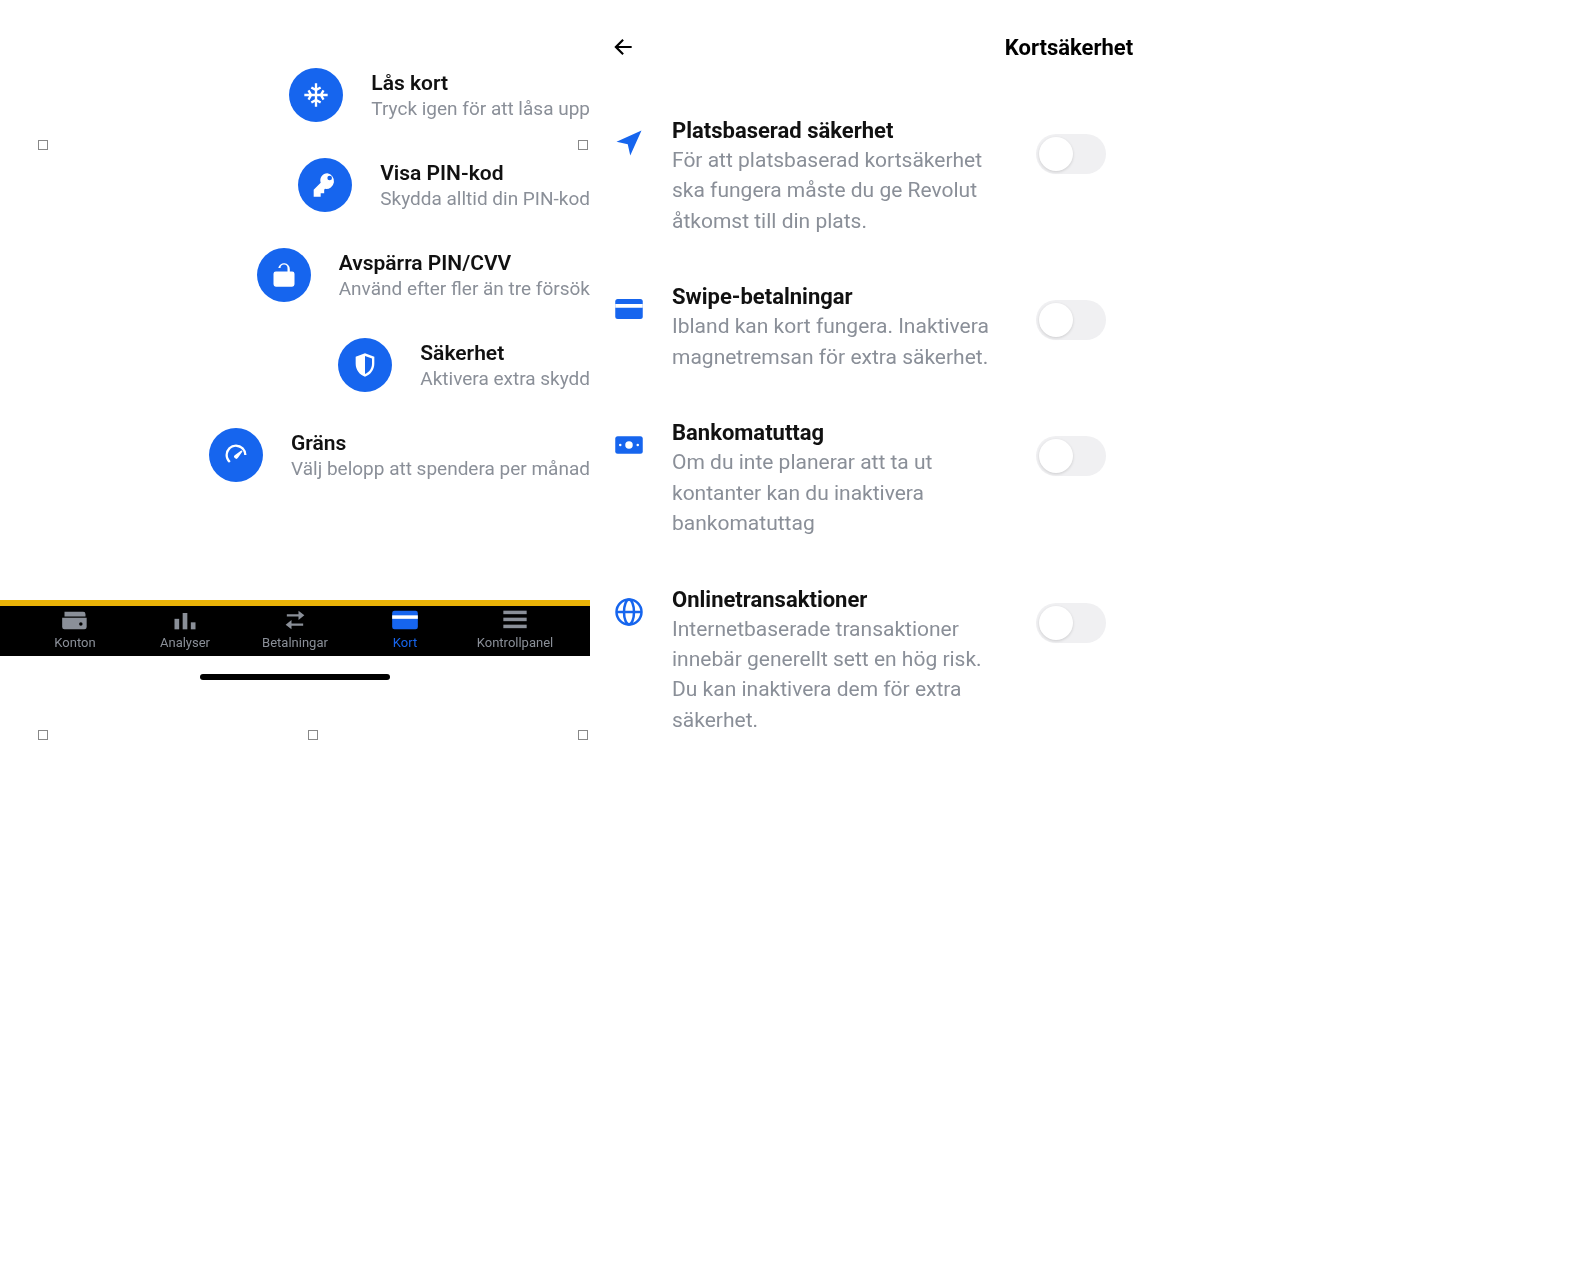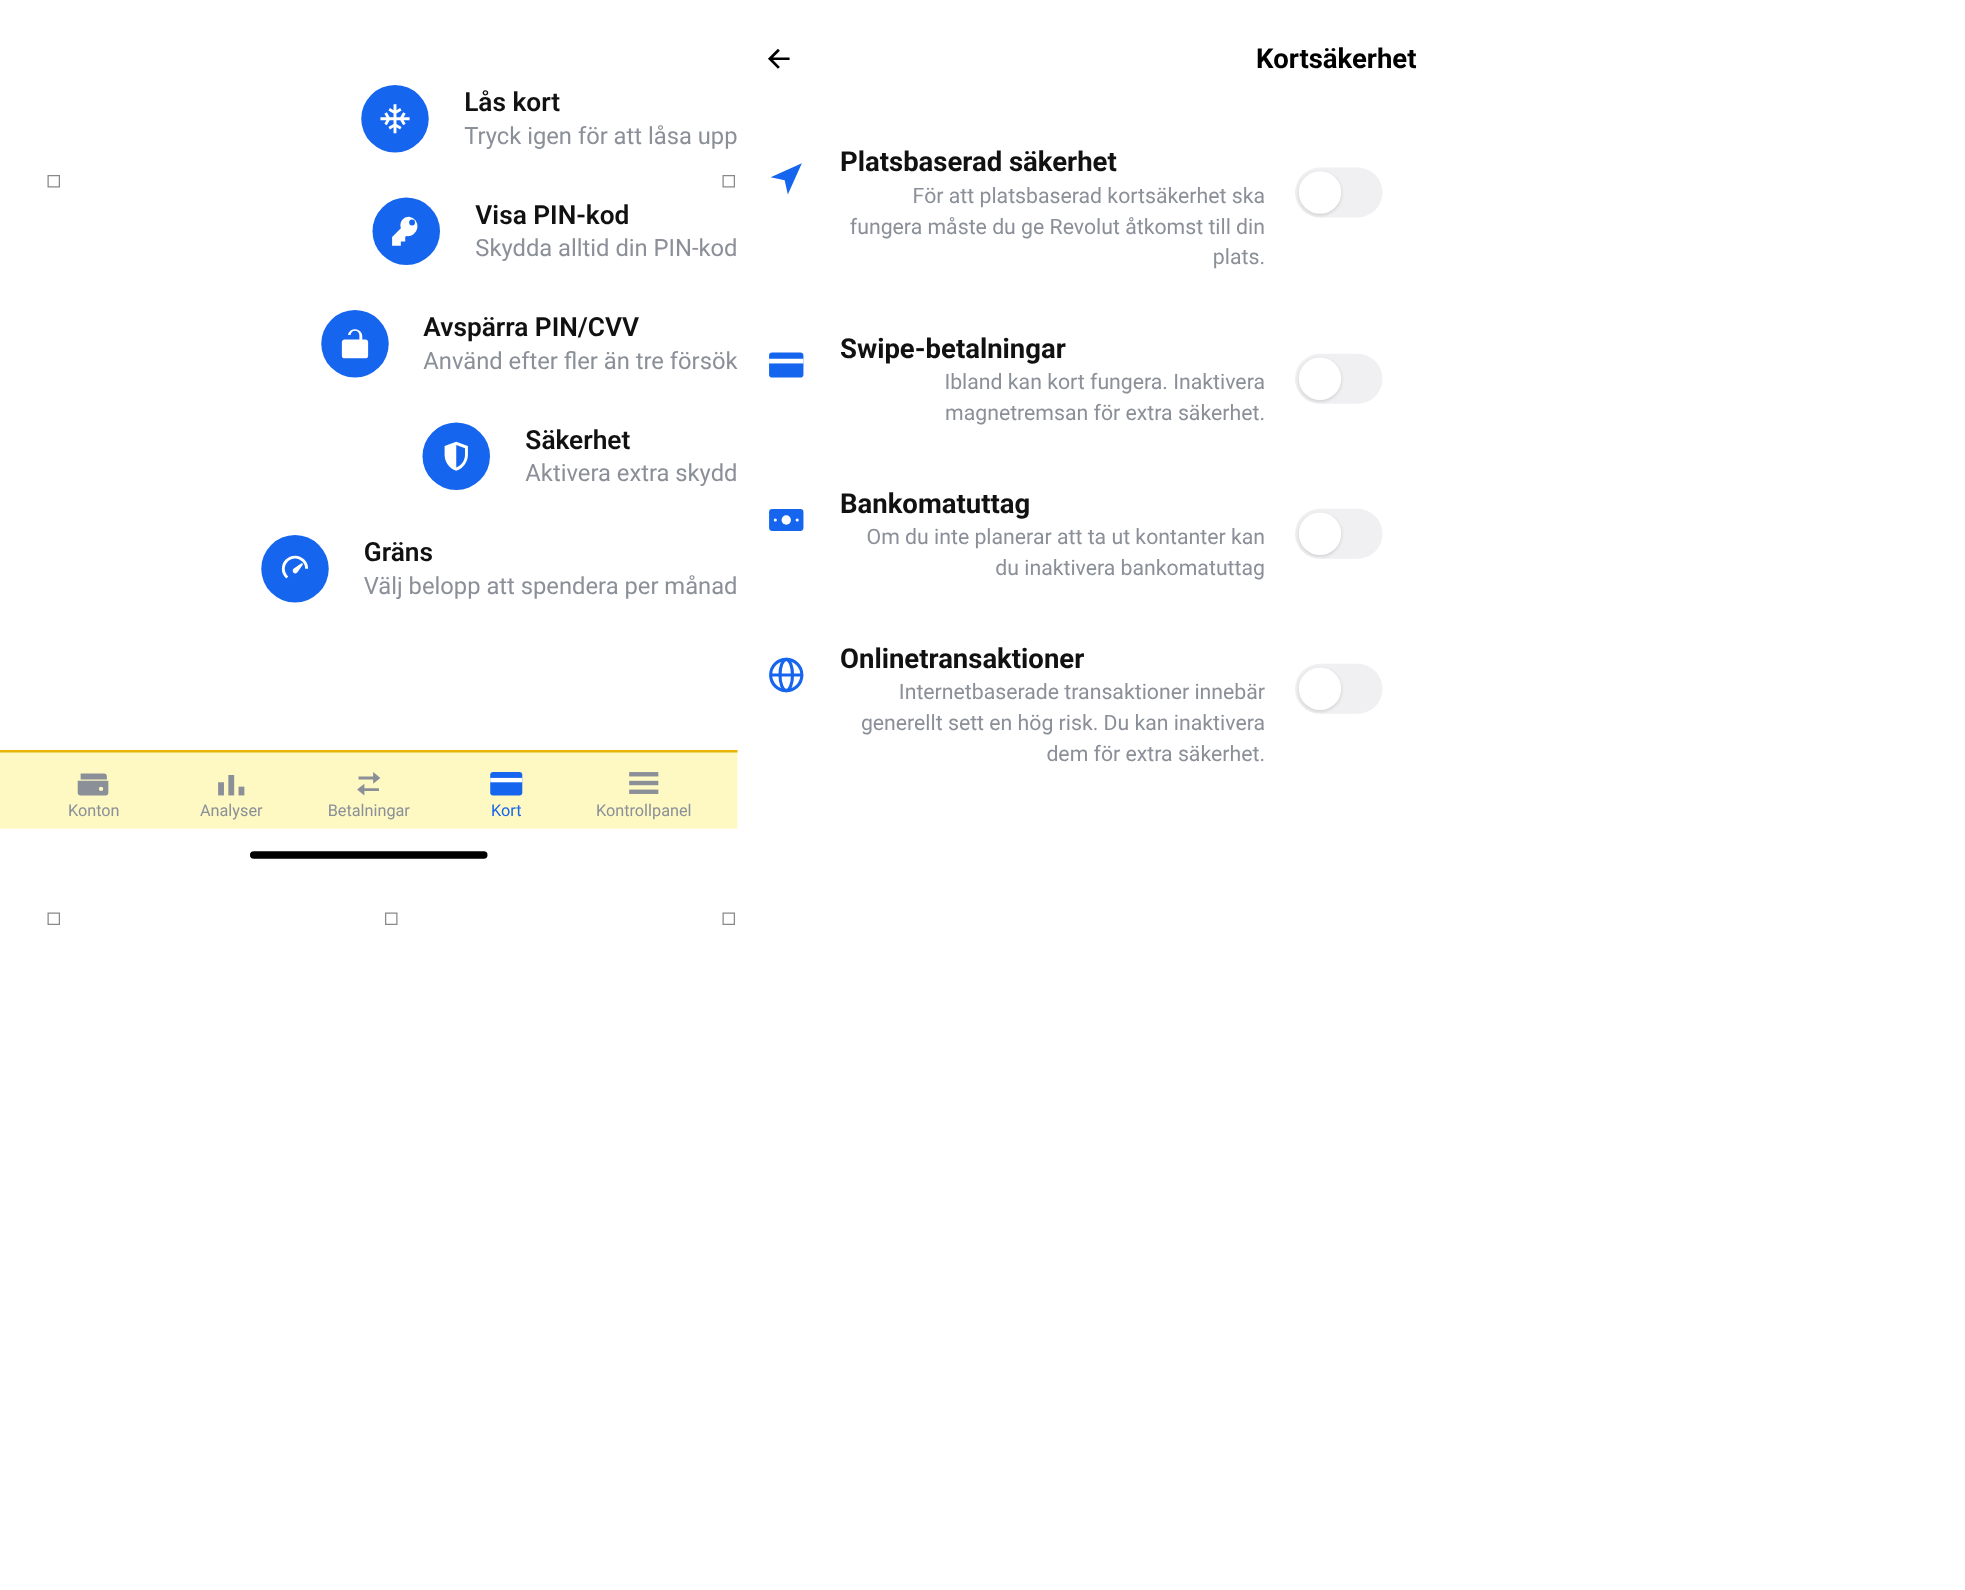--- a/index.html
+++ b/index.html
@@ -42,23 +42,23 @@
 }
 .circle-icon svg { width: 28px; height: 28px; fill: #fff; }
 .menu-texts { display: flex; flex-direction: column; }
 .menu-title { font-size: 21px; font-weight: 600; color: #111; }
 .menu-sub { font-size: 19px; color: #8a8f98; margin-top: 2px; }
 .cm { position: absolute; width: 10px; height: 10px; border: 1px solid #888; }
 .tab-bar-inner {
   display: flex;
   justify-content: space-around;
   align-items: flex-end;
-  padding: 14px 20px 6px 20px;
-  background: #fef9c3;
-  border-top: 2px solid #eab308;
+  padding: 3px 20px 6px 20px;
+  background: #000000;
+  border-top: 6px solid #eab308;
 }
 .tab {
   display: flex;
   flex-direction: column;
   align-items: center;
   gap: 4px;
   cursor: pointer;
   min-width: 80px;
 }
 .tab svg { width: 28px; height: 22px; fill: #8a8f98; }
@@ -103,21 +103,21 @@
   display: flex;
   align-items: center;
   justify-content: center;
   flex-shrink: 0;
   margin-top: 6px;
 }
 .setting-icon svg { width: 30px; height: 30px; fill: #1665ee; }
 .setting-texts { flex: 1; min-width: 0; max-width: 340px; }
 .setting-title { font-size: 22px; font-weight: 700; color: #111; }
 .setting-title.accent { color: #1665ee; }
-.setting-sub { font-size: 17px; color: #8a8f98; margin-top: 2px; line-height: 1.45; text-align: right; }
+.setting-sub { font-size: 21px; color: #8a8f98; margin-top: 2px; line-height: 1.45; }
 .toggle {
   width: 70px;
   height: 40px;
   border-radius: 20px;
   background: #f0f0f2;
   position: relative;
   flex-shrink: 0;
   margin-top: 16px;
   cursor: pointer;
 }

